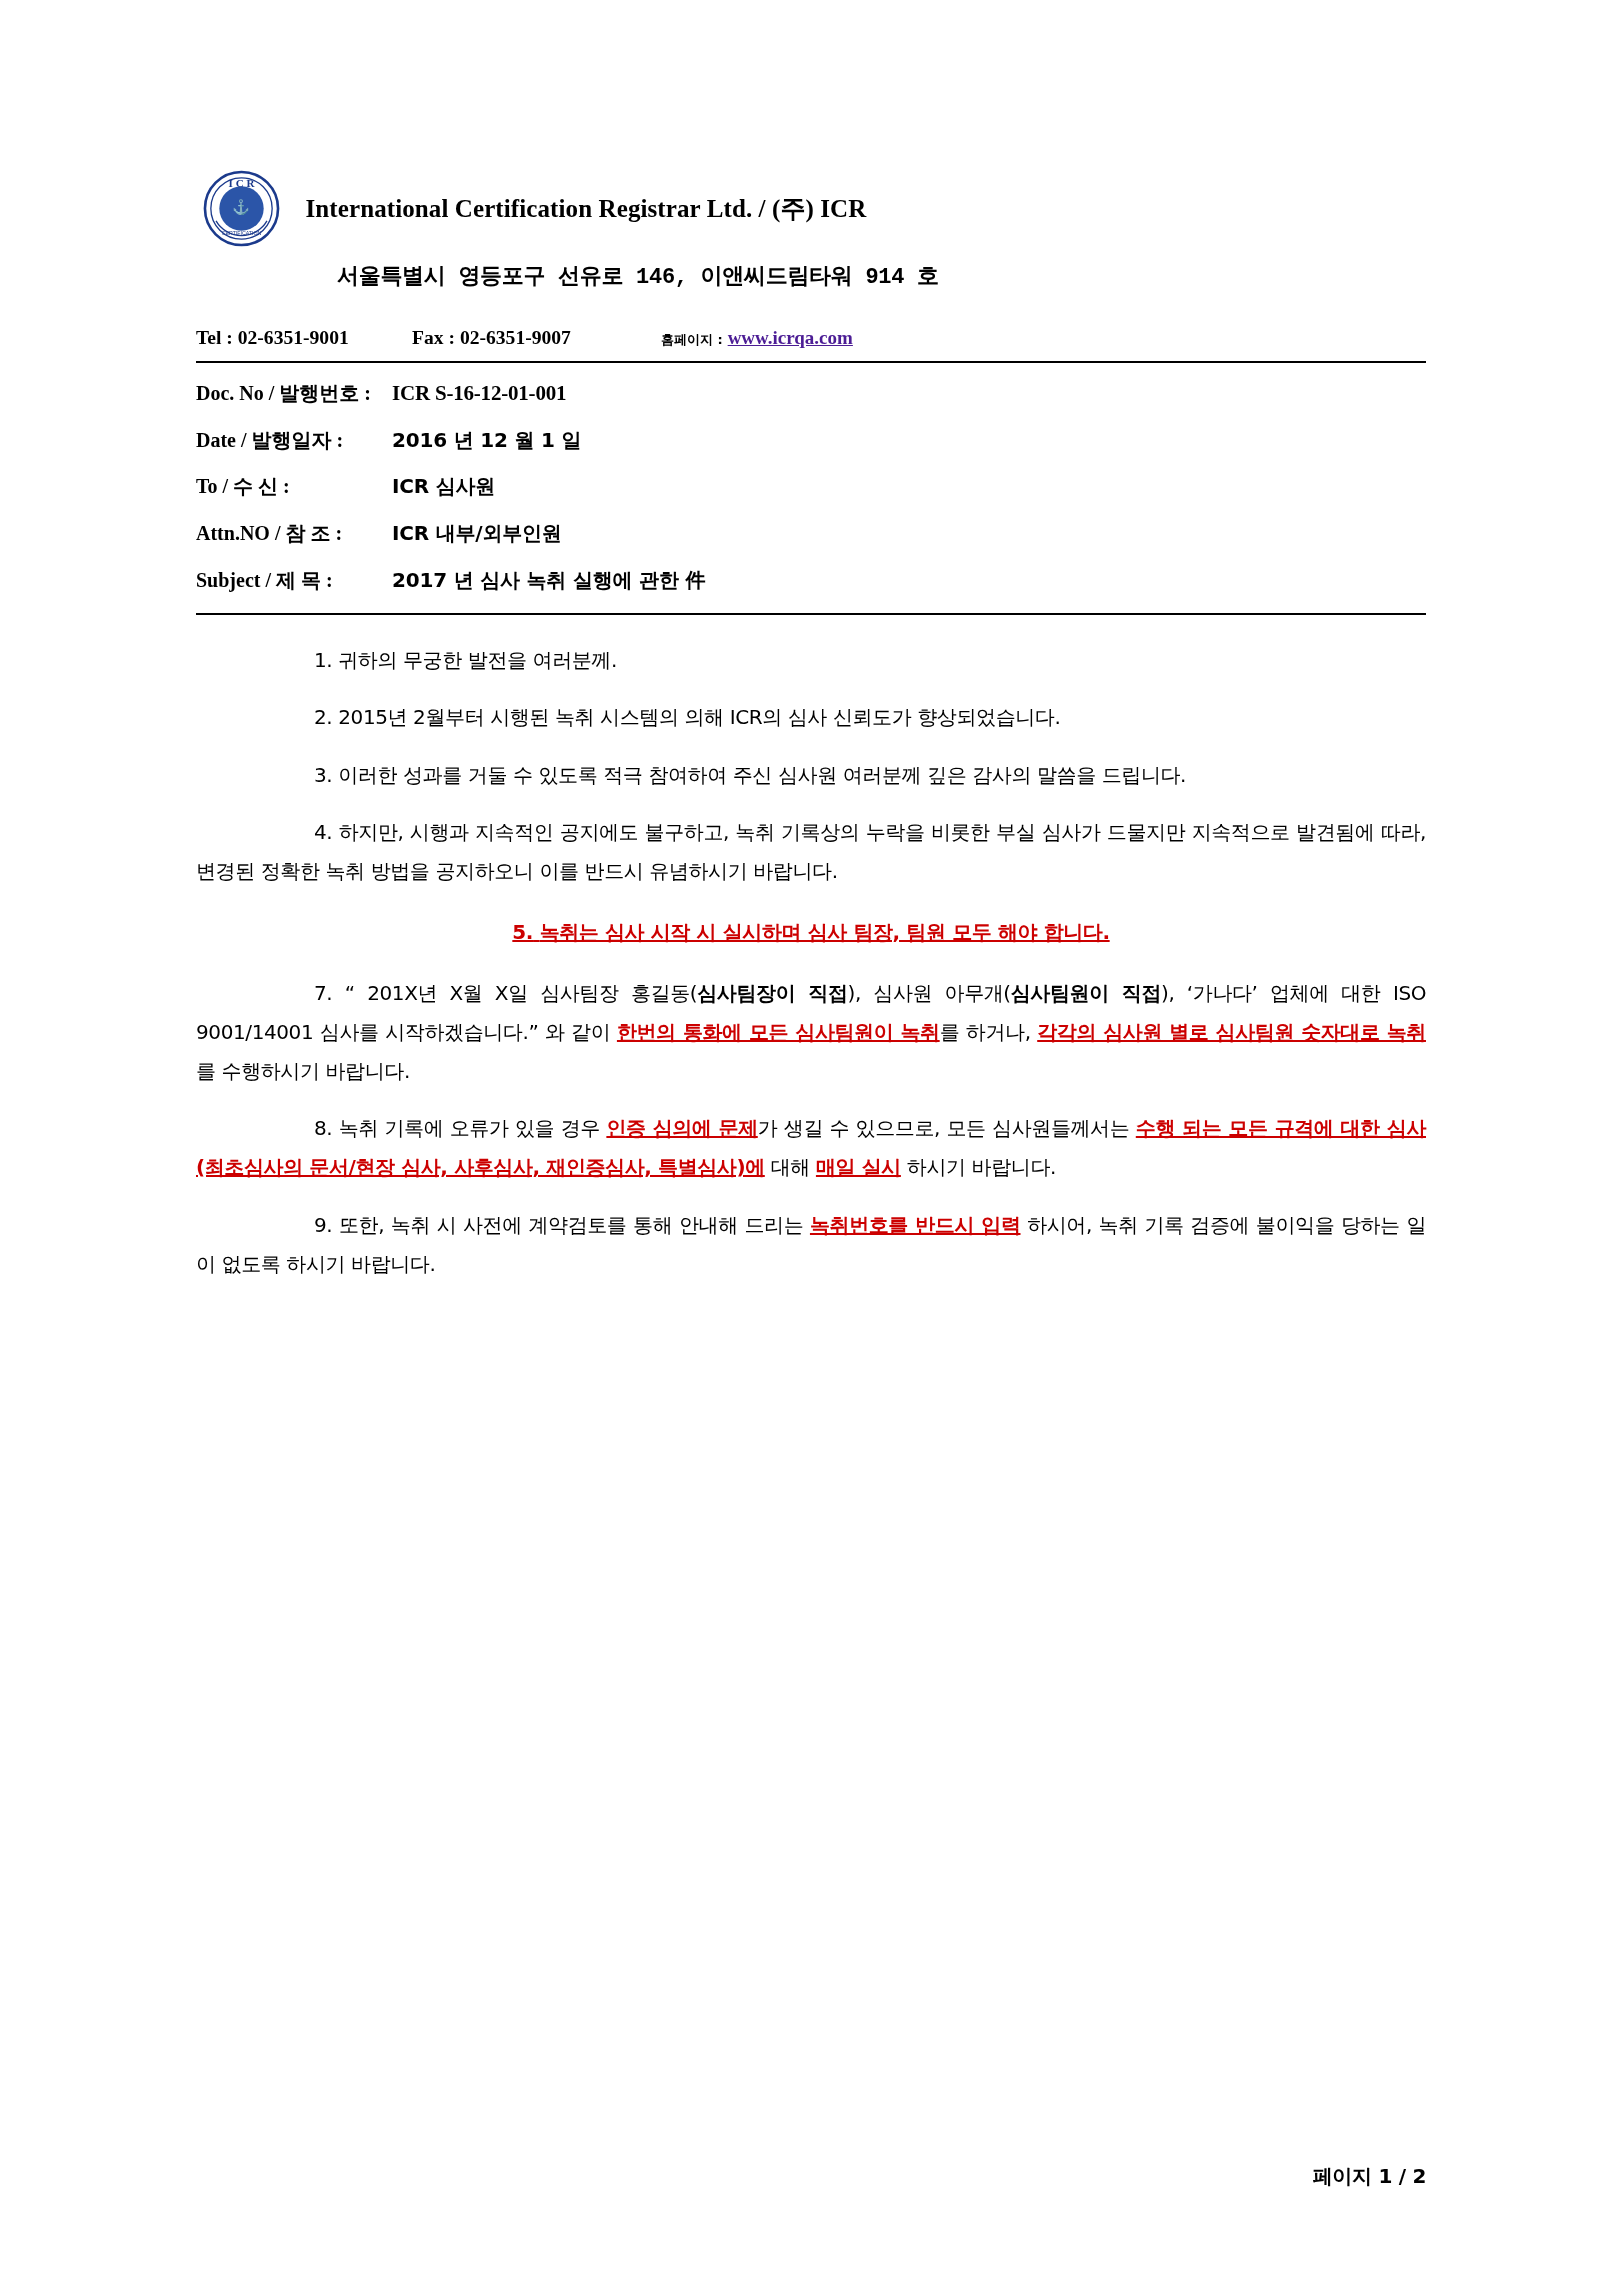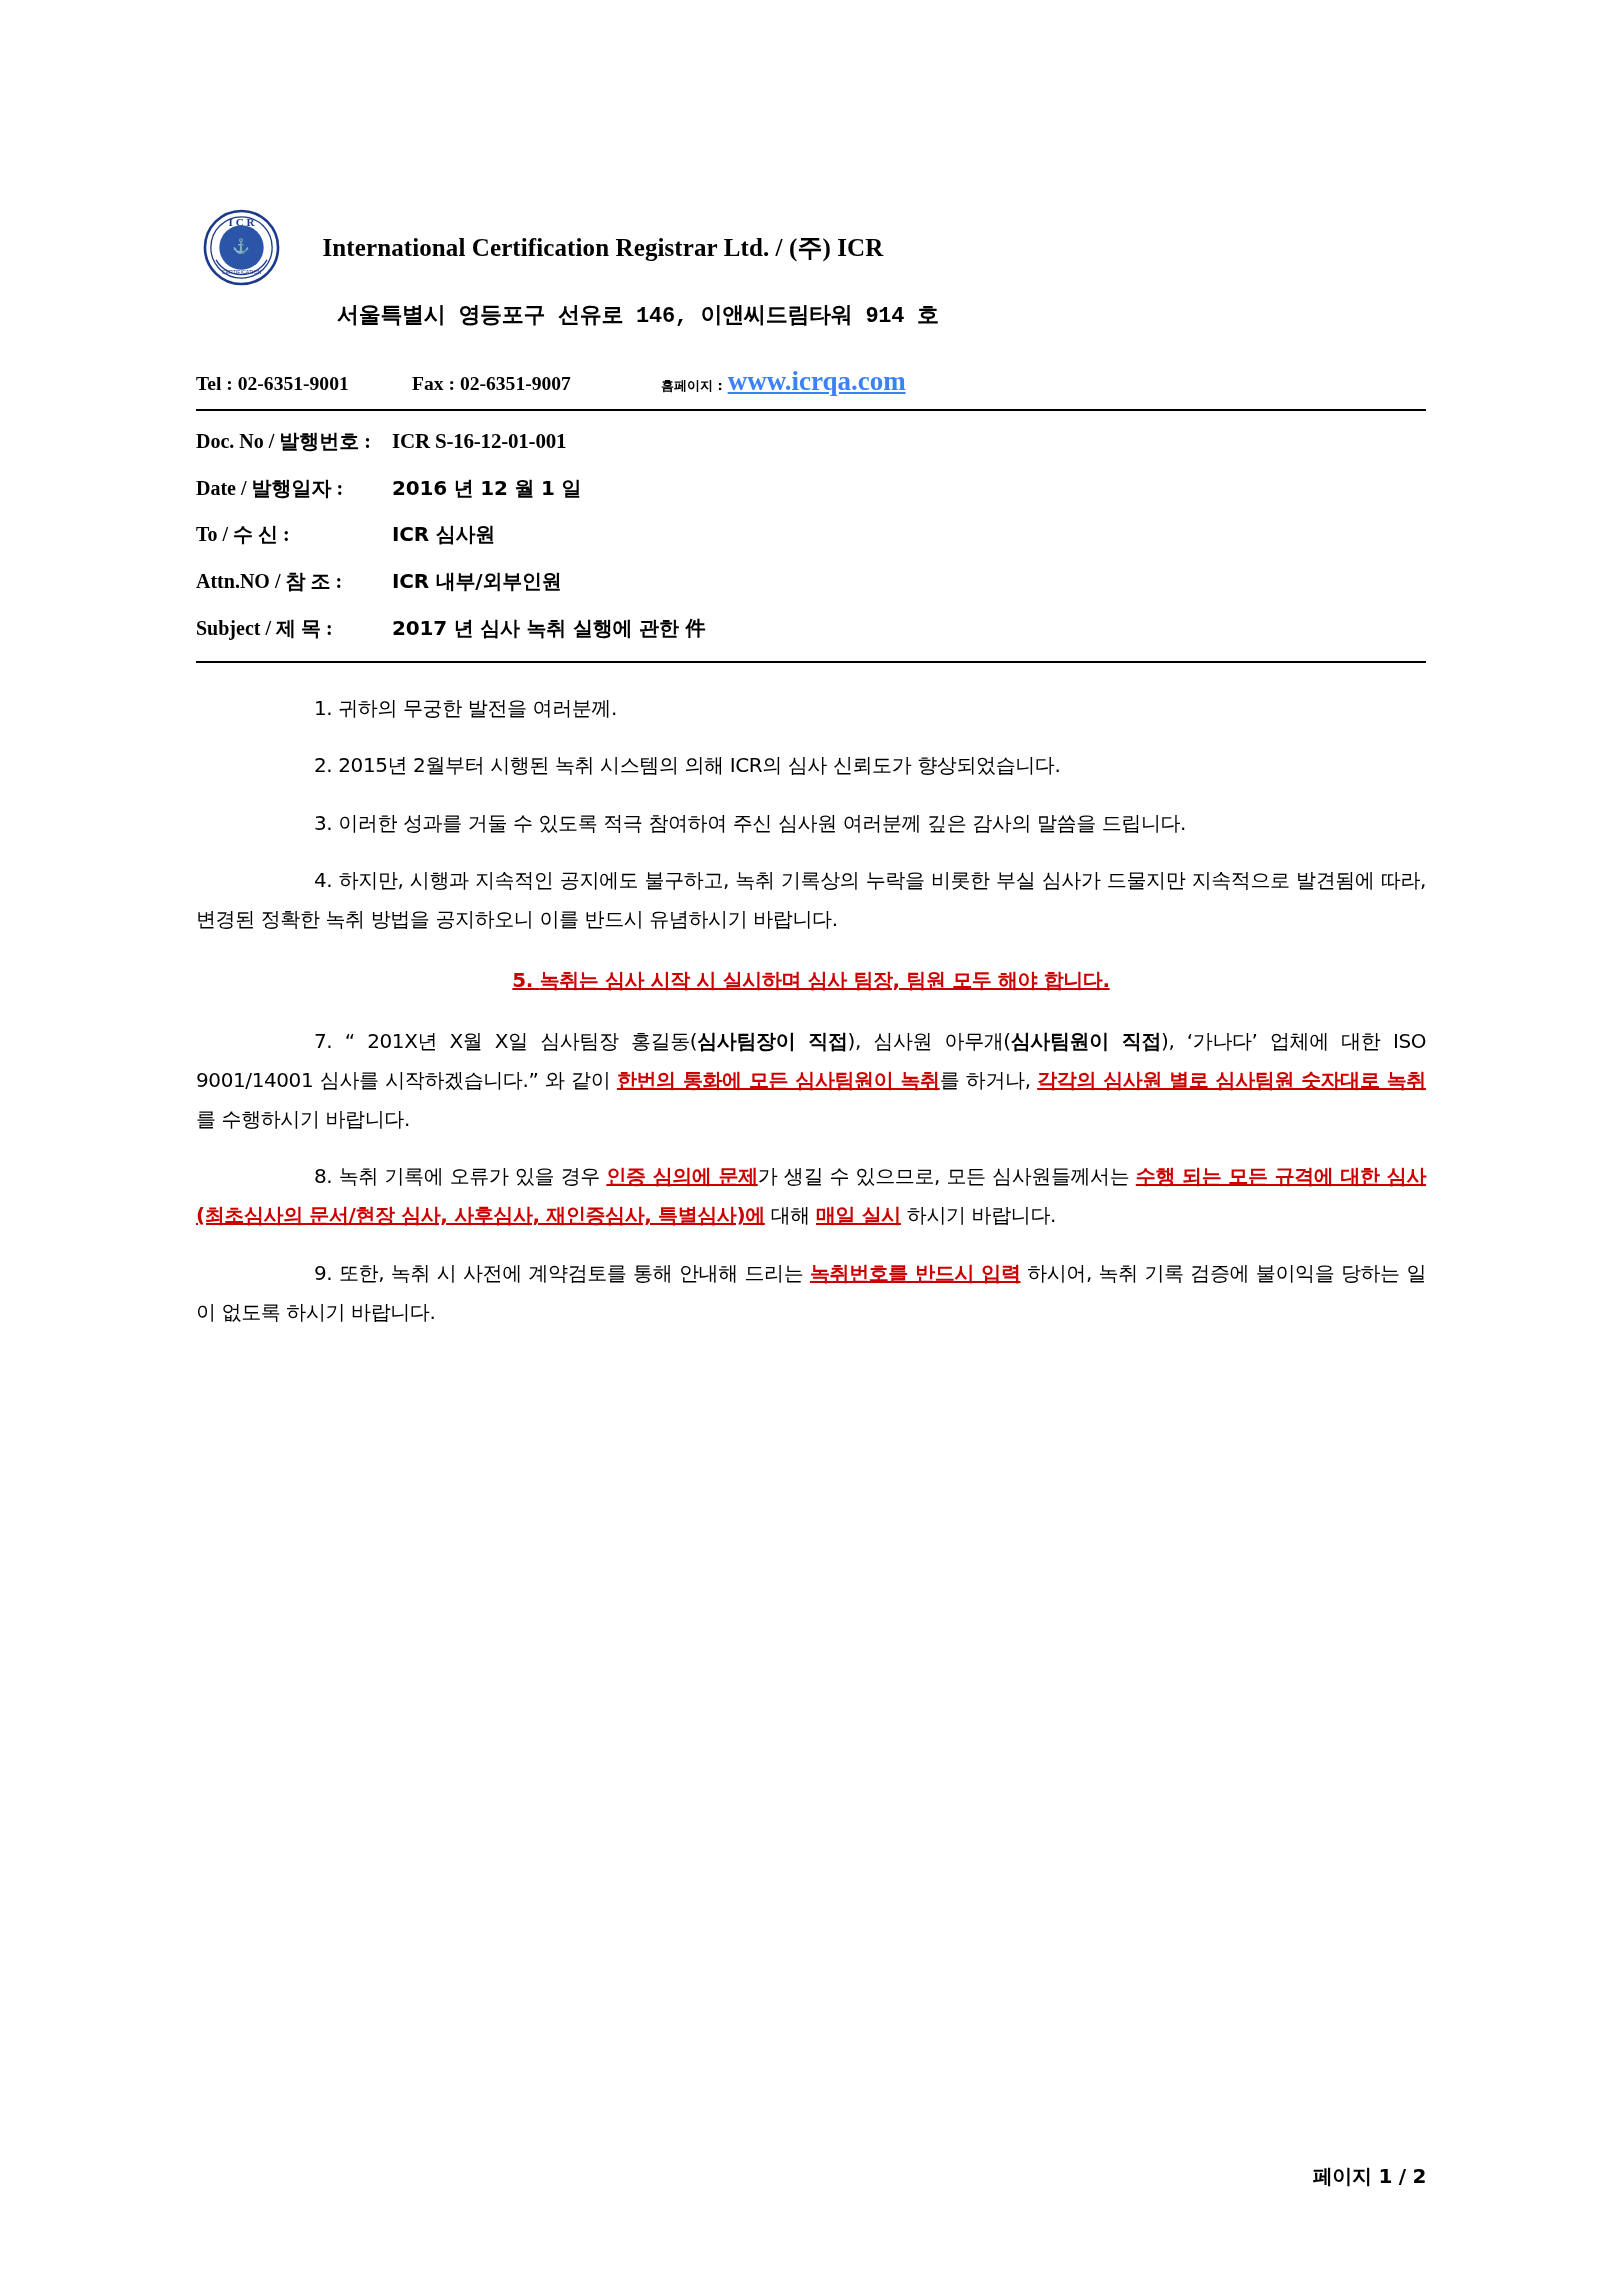--- a/index.html
+++ b/index.html
@@ -22,23 +22,21 @@
     padding: 170px 196px 0 196px;
   }
 
   
   .letterhead {
     position: relative;
   }
   .org-line {
     display: flex;
     align-items: center;
-    gap: 17px;
     margin-left: 6.5px;
-    margin-top: 39px;
   }
   .logo {
     width: 77px;
     height: 77px;
     flex: 0 0 77px;
     position: relative;
   }
   .org-name {
     font-family: "Liberation Serif", serif;
     font-weight: bold;
@@ -62,25 +60,25 @@
     margin-top: 36px;
     font-family: "Liberation Serif", serif;
     font-weight: bold;
     font-size: 19.6px;
   }
   .contact-tel { width: 216px; }
   .contact-fax { width: 249px; }
   .contact-home { white-space: nowrap; }
   .contact-home .hp-label { font-family: "DejaVu Sans", sans-serif; font-weight:bold; font-size: 13px;}
   .link {
-    color: #3b82f6;
+    color: #4c1d95;
     text-decoration: underline;
     font-family: "Liberation Serif", serif;
     font-weight: bold;
-    font-size: 27px;
+    font-size: 19px;
   }
 
   .rule {
     border: none;
     border-top: 2.6px solid #000;
     margin: 11.8px 0 0 0;
   }
   .rule.bottom { margin-top: 9.2px; }
 
   

